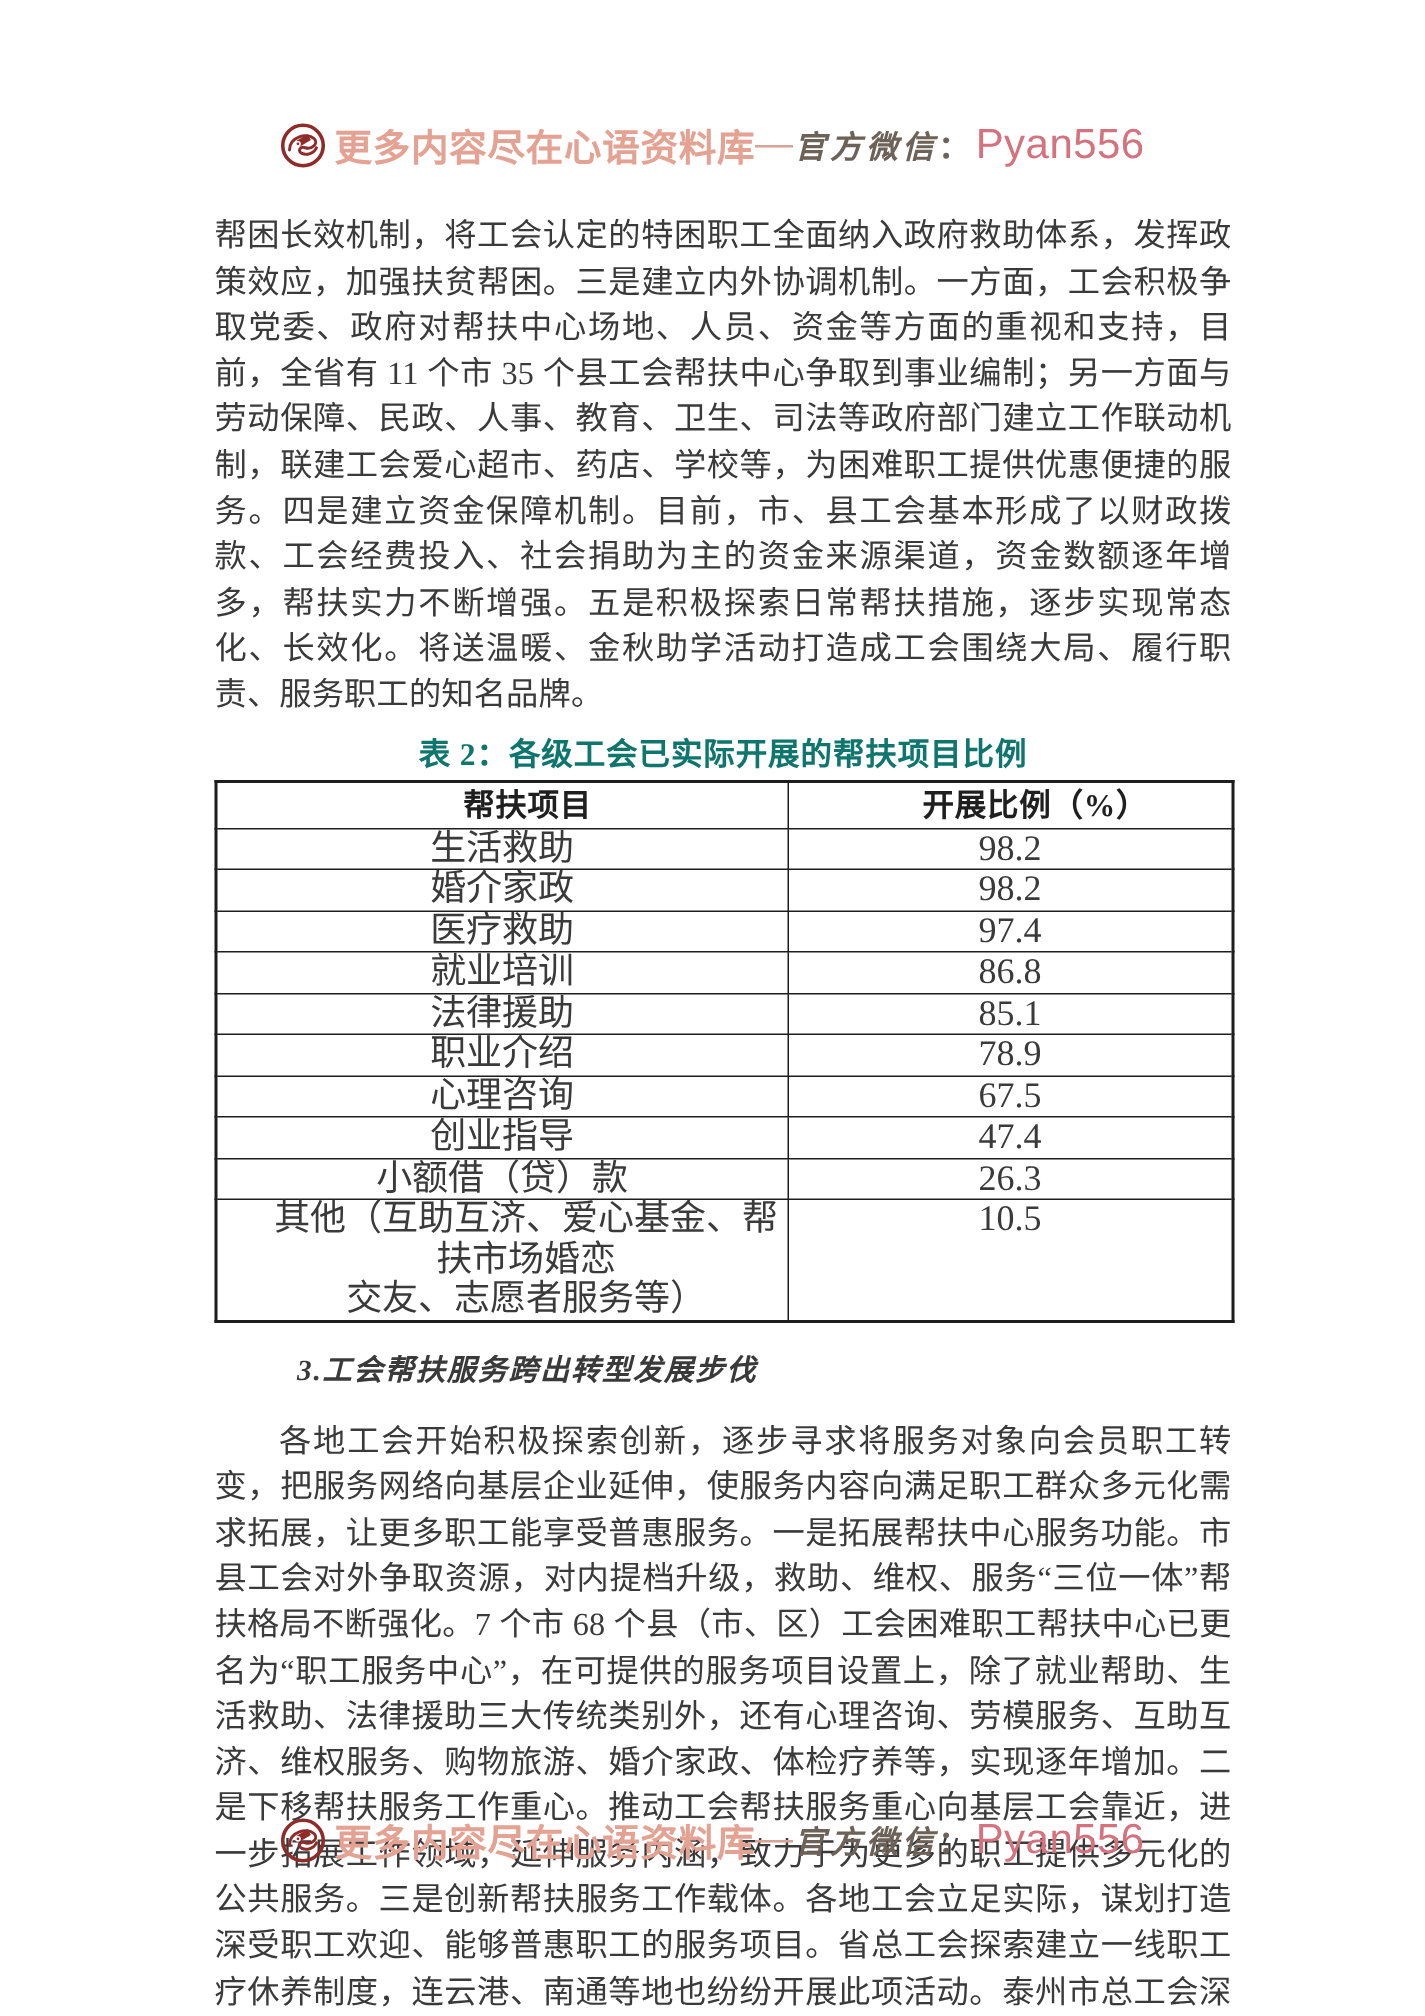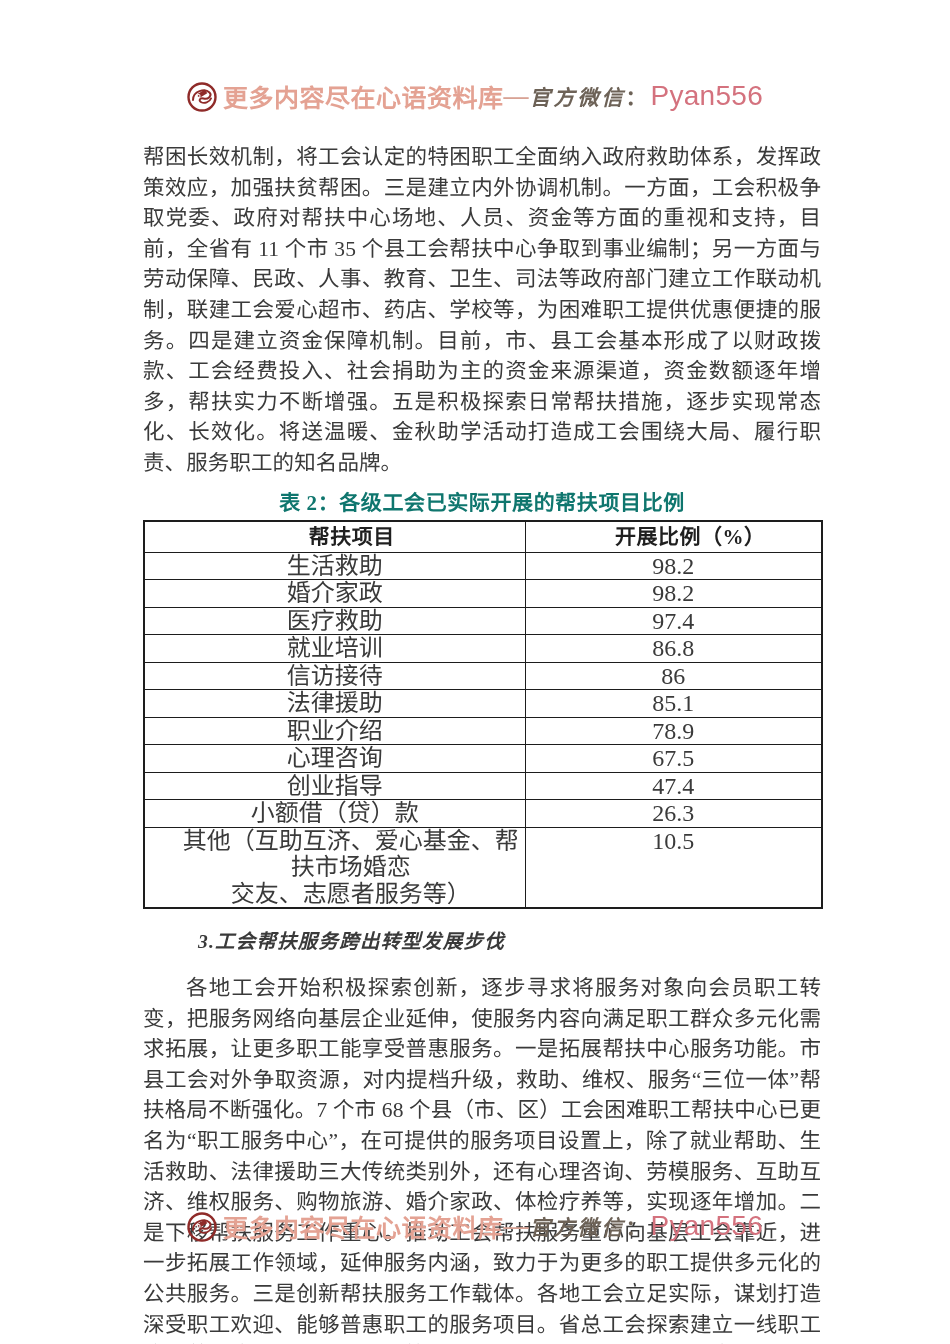--- a/index.html
+++ b/index.html
@@ -224,24 +224,20 @@
         </tr>
         <tr>
           <td>医疗救助</td>
           <td>97.4</td>
         </tr>
         <tr>
           <td>就业培训</td>
           <td>86.8</td>
         </tr>
         <tr>
-          <td>信访接待</td>
-          <td>86</td>
-        </tr>
-        <tr>
           <td>法律援助</td>
           <td>85.1</td>
         </tr>
         <tr>
           <td>职业介绍</td>
           <td>78.9</td>
         </tr>
         <tr>
           <td>心理咨询</td>
           <td>67.5</td>

